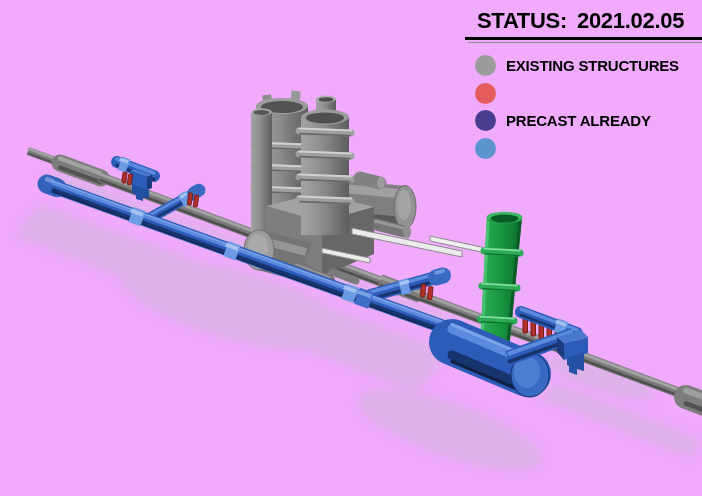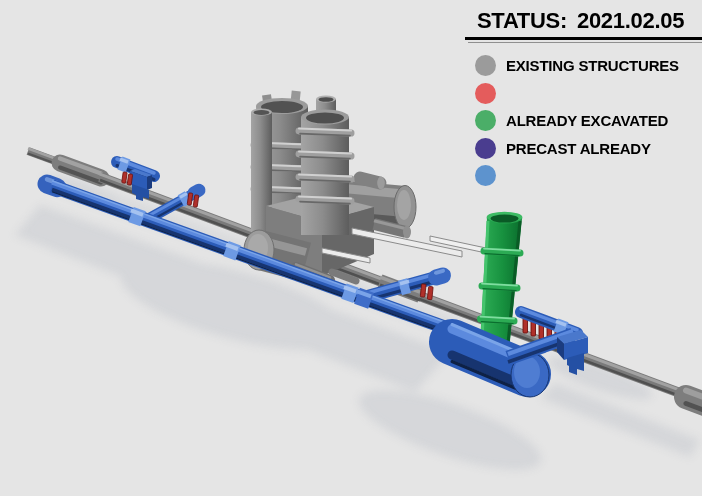--- a/index.html
+++ b/index.html
@@ -1,16 +1,16 @@
 <!DOCTYPE html>
 <html><head>
 <meta charset="utf-8">
 <style>
   html,body{margin:0;padding:0;background:#fff;}
-  #stage{position:relative;width:702px;height:496px;overflow:hidden;background:#e5e5e5;
+  #stage{position:relative;width:702px;height:496px;overflow:hidden;background:#f0abfc;
          font-family:"Liberation Sans","DejaVu Sans",sans-serif;}
   #scene{position:absolute;left:0;top:0;}
   
   .legend{position:absolute;left:465px;top:8px;width:237px;}
   .legend-title{font-size:22px;font-weight:bold;letter-spacing:-0.3px;color:#000;
                 white-space:nowrap;padding-left:12px;}
   .legend-title .gap{display:inline-block;width:10px;}
   .rule-thick{height:3px;background:#000;margin-top:3px;}
   .rule-thin{height:1.5px;background:#8f8f8f;margin-top:1.5px;margin-left:3px;}
   .legend-items{list-style:none;margin:9px 0 0 0;padding:0 0 0 10px;}
@@ -298,24 +298,20 @@
   <div class="rule-thin"></div>
   <ul class="legend-items">
     <li class="legend-item">
       <span class="swatch" style="background-color: rgb(155, 155, 155);"></span>
       <span class="legend-label">EXISTING STRUCTURES</span>
     </li>
     <li class="legend-item">
       <span class="swatch" style="background-color: rgb(228, 92, 92);"></span>
     </li>
     <li class="legend-item">
-      <span class="swatch" style="background-color: rgb(75, 174, 104);"></span>
-      <span class="legend-label">ALREADY EXCAVATED</span>
-    </li>
-    <li class="legend-item">
       <span class="swatch" style="background-color: rgb(74, 61, 143);"></span>
       <span class="legend-label">PRECAST ALREADY</span>
     </li>
     <li class="legend-item">
       <span class="swatch" style="background-color: rgb(93, 147, 206);"></span>
     </li>
   </ul>
 </div>
 
 </div>

